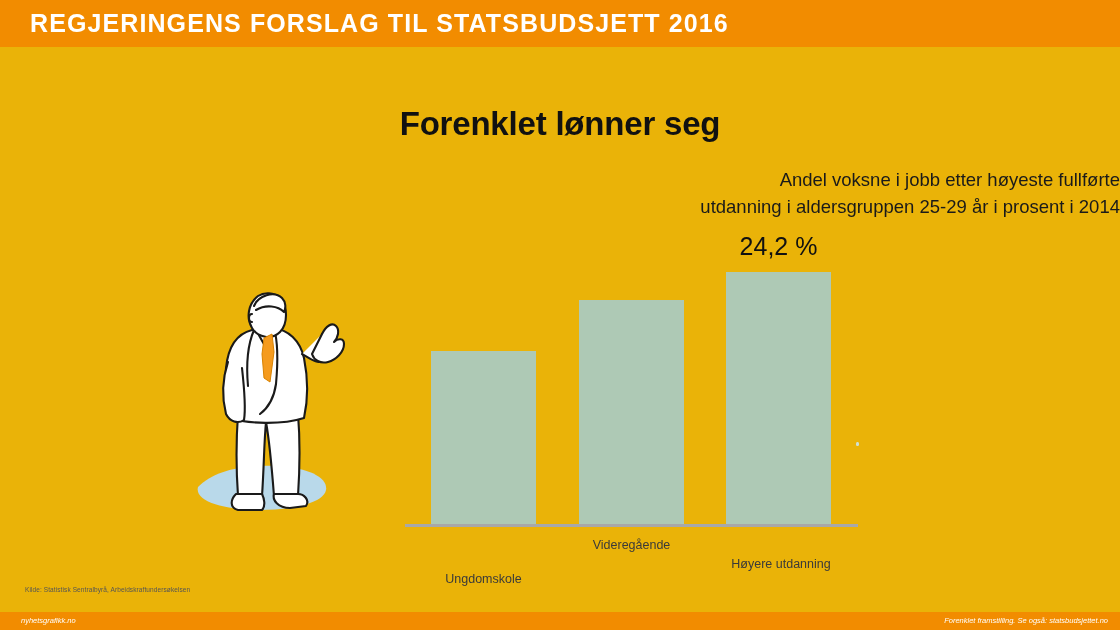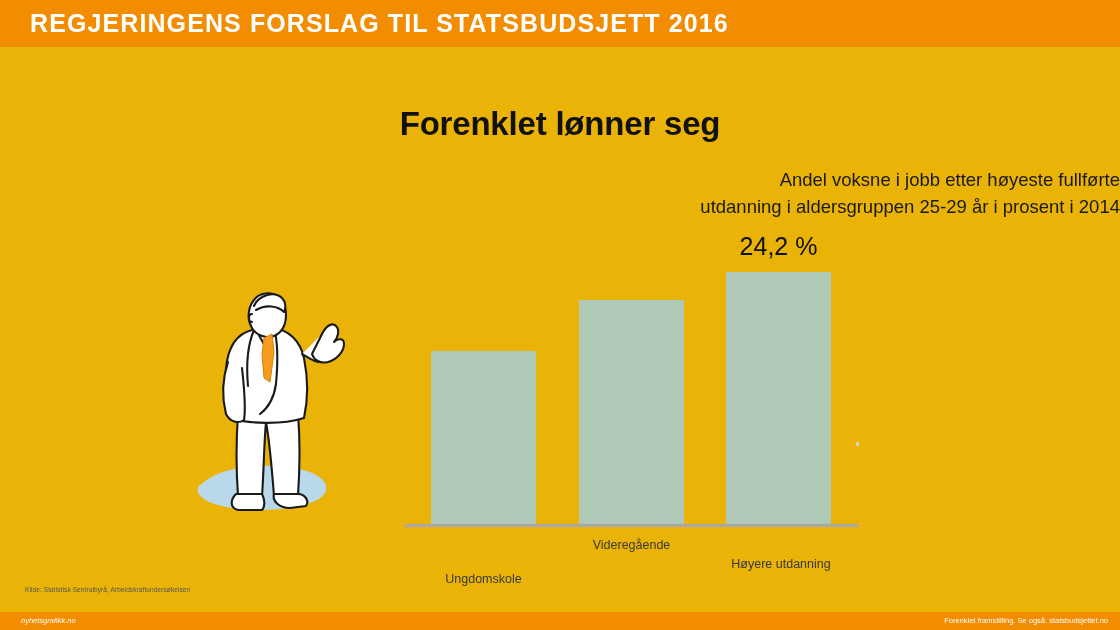--- a/index.html
+++ b/index.html
@@ -149,20 +149,21 @@
     font-style: italic;
     color: #ffffff;
     white-space: nowrap;
     margin-left: 9px;
   }
   #footer-right {
     position: absolute;
     right: 12px;
     top: 4px;
     font-size: 7.5px;
+    font-style: italic;
     color: #ffffff;
     white-space: nowrap;
   }
 </style>
 </head>
 <body>
 
 <div id="page">
 
   <div id="header-bar">

